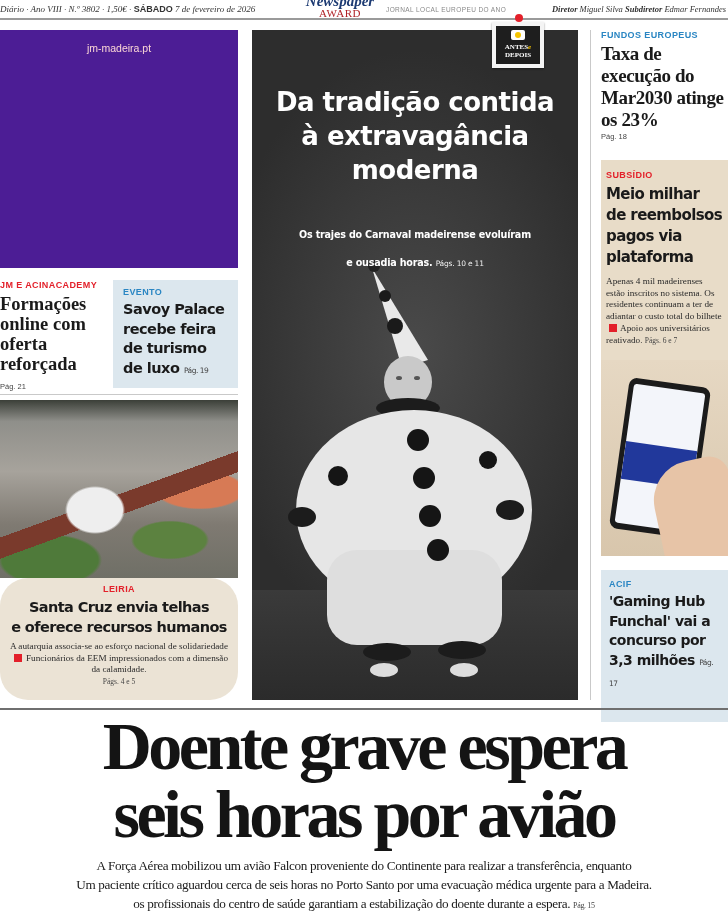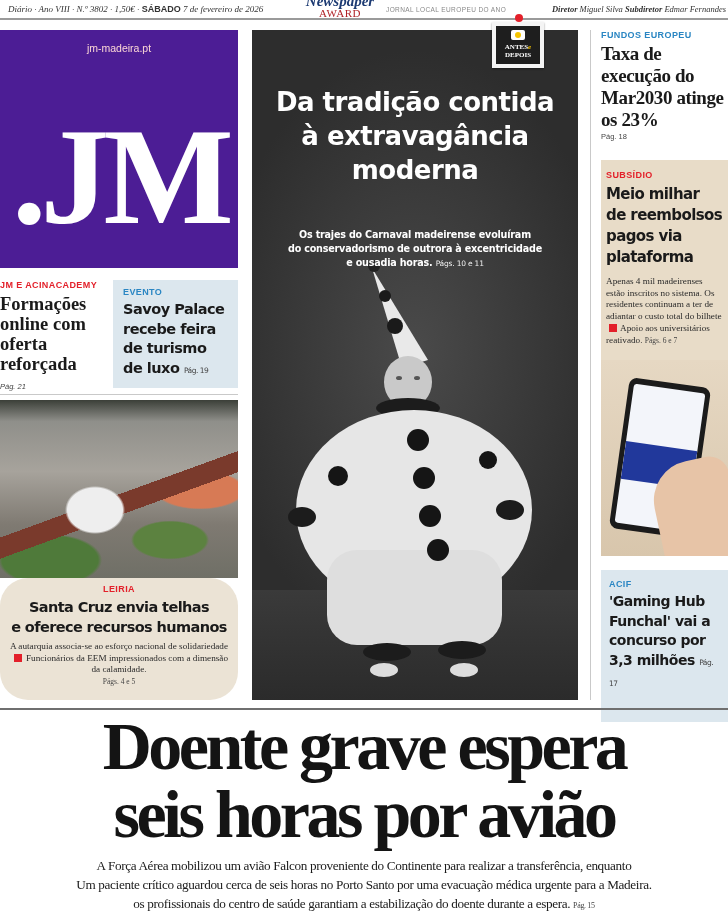--- a/index.html
+++ b/index.html
@@ -1,41 +1,41 @@
 <!DOCTYPE html>
 <html><head>
 <meta charset="utf-8">
 <style>
   * { box-sizing: border-box; margin: 0; padding: 0; }
   html, body { width: 728px; height: 912px; background: #ffffff; overflow: hidden; }
   body { position: relative; font-family: "Liberation Sans", sans-serif; color: #1a1a1a; }
 
   
   .topbar { position: absolute; left: 0; top: 0; width: 728px; height: 20px; border-bottom: 2px solid #9a9a9a; }
-  .topbar .edition { position: absolute; left: 8px; top: 4px; font-family: "Liberation Serif", serif; font-style: italic; font-size: 9px; color: #333; white-space: nowrap; }
+  .topbar .edition { position: absolute; left: 0; top: 4px; font-family: "Liberation Serif", serif; font-style: italic; font-size: 9px; color: #333; white-space: nowrap; }
   .topbar .edition b { font-style: normal; font-family: "Liberation Sans", sans-serif; font-weight: bold; }
   .award { position: absolute; left: 295px; top: -6px; width: 90px; text-align: center; }
   .award .np { font-family: "Liberation Serif", serif; font-weight: bold; font-style: italic; font-size: 15px; color: #1d3b73; line-height: 14px; }
   .award .aw { font-family: "Liberation Serif", serif; font-size: 11px; color: #b02227; line-height: 10px; letter-spacing: 0.5px; }
   .award-tag { position: absolute; left: 386px; top: 6px; font-size: 6.5px; color: #888; letter-spacing: 0.4px; white-space: nowrap; }
   .staff { position: absolute; right: 2px; top: 4px; font-family: "Liberation Serif", serif; font-style: italic; font-size: 8.5px; color: #333; white-space: nowrap; }
   .staff b { font-weight: bold; margin-top: 12px; }
 
   
   .logo { position: absolute; left: 0; top: 30px; width: 238px; height: 238px; background: #4c1d95; }
   .logo .url { position: absolute; top: 12px; width: 100%; text-align: center; color: #fbd6d6; font-size: 10.5px; }
   .logo .mark { position: absolute; left: 10px; top: 78px; width: 220px; text-align: center; font-family: "Liberation Serif", serif; font-weight: bold; font-size: 138px; line-height: 1; color: #fff; letter-spacing: -6px; }
 
   
   .kicker { font-size: 9px; font-weight: bold; letter-spacing: 0.4px; }
   .jm-story { position: absolute; left: 0; top: 280px; width: 110px; }
   .jm-story .kicker { color: #e3202a; }
   .jm-story h3 { font-family: "Liberation Serif", serif; font-weight: bold; font-size: 18.5px; line-height: 20px; color: #1a1a1a; margin-top: 4px; }
   .pg { font-size: 7.5px; font-weight: normal; color: #444; }
-  .jm-story .pg { display: block; margin-top: 8px; font-style: italic; }
+  .jm-story .pg { display: block; margin-top: 8px; }
 
   .evento { position: absolute; left: 113px; top: 280px; width: 125px; height: 108px; background: #dce7ee; padding: 7px 10px; }
   .evento .kicker { color: #2a86c3; }
   .evento h3 { font-family: "DejaVu Sans", sans-serif; font-weight: bold; font-size: 14.5px; line-height: 19.5px; color: #1a1a1a; margin-top: 3px; letter-spacing: -0.5px; }
 
   .rule-h { position: absolute; height: 1px; background: #c9c9c9; }
 
   
   .leiria-photo { position: absolute; left: 0; top: 400px; width: 238px; height: 178px;
     background:
@@ -110,21 +110,20 @@
     <div class="aw">AWARD</div>
   </div>
   <div class="award-tag">JORNAL LOCAL EUROPEU DO ANO</div>
   <div class="staff">
     <b>Diretor</b><span> Miguel Silva </span><b>Subdiretor</b><span> Edmar Fernandes</span>
   </div>
 </div>
 
 <div class="logo">
   <div class="url">jm-madeira.pt</div>
-  <div class="mark">.JM</div>
 </div>
 
 <div class="jm-story">
   <div class="kicker">JM E ACINACADEMY</div>
   <h3>Formações online com oferta reforçada</h3>
   <span class="pg">Pág. 21</span>
 </div>
 
 <div class="evento">
   <div class="kicker">EVENTO</div>
@@ -180,39 +179,39 @@
     <ellipse cx="132" cy="640" rx="14" ry="7" fill="#ddd"></ellipse>
     <ellipse cx="212" cy="640" rx="14" ry="7" fill="#ddd"></ellipse>
   </svg>
   <h1>
     <span>Da tradição contida</span><br>
     <span>à extravagância</span><br>
     <span>moderna</span>
   </h1>
   <div class="dek">
     <span>Os trajes do Carnaval madeirense evoluíram</span><br>
-    <span>do conservadorismo de outrora à excentricidade</span><br>
+    <br>
     <span>e ousadia horas. </span><span class="pg">Págs. 10 e 11</span>
   </div>
 
 </div>
 
 <div class="badge">
   <div class="inner">
     <span class="cam"></span><br>
     <span>ANTES</span><span style="color:#f5c400;font-style:italic">e</span><br>
     <span>DEPOIS</span>
   </div>
 </div>
 <div class="pin"></div>
 
 <div class="vrule" style="left:590px; top:30px; height:670px;"></div>
 
 <div class="fundos">
-  <div class="kicker">FUNDOS EUROPEU</div>
+  <div class="kicker">FUNDOS EUROPEUS</div>
   <h3>Taxa de execução do Mar2030 atinge os 23%</h3>
   <span class="pg">Pág. 18</span>
 </div>
 
 <div class="subsidio">
   <div class="kicker">SUBSÍDIO</div>
   <h3>Meio milhar de reembolsos pagos via plataforma</h3>
   <p>
     <span>Apenas 4 mil madeirenses estão inscritos no sistema. Os residentes continuam a ter de adiantar o custo total do bilhete</span><span class="bullet"></span><span>Apoio aos universitários reativado. </span><span class="pg">Págs. 6 e 7</span>
   </p>

